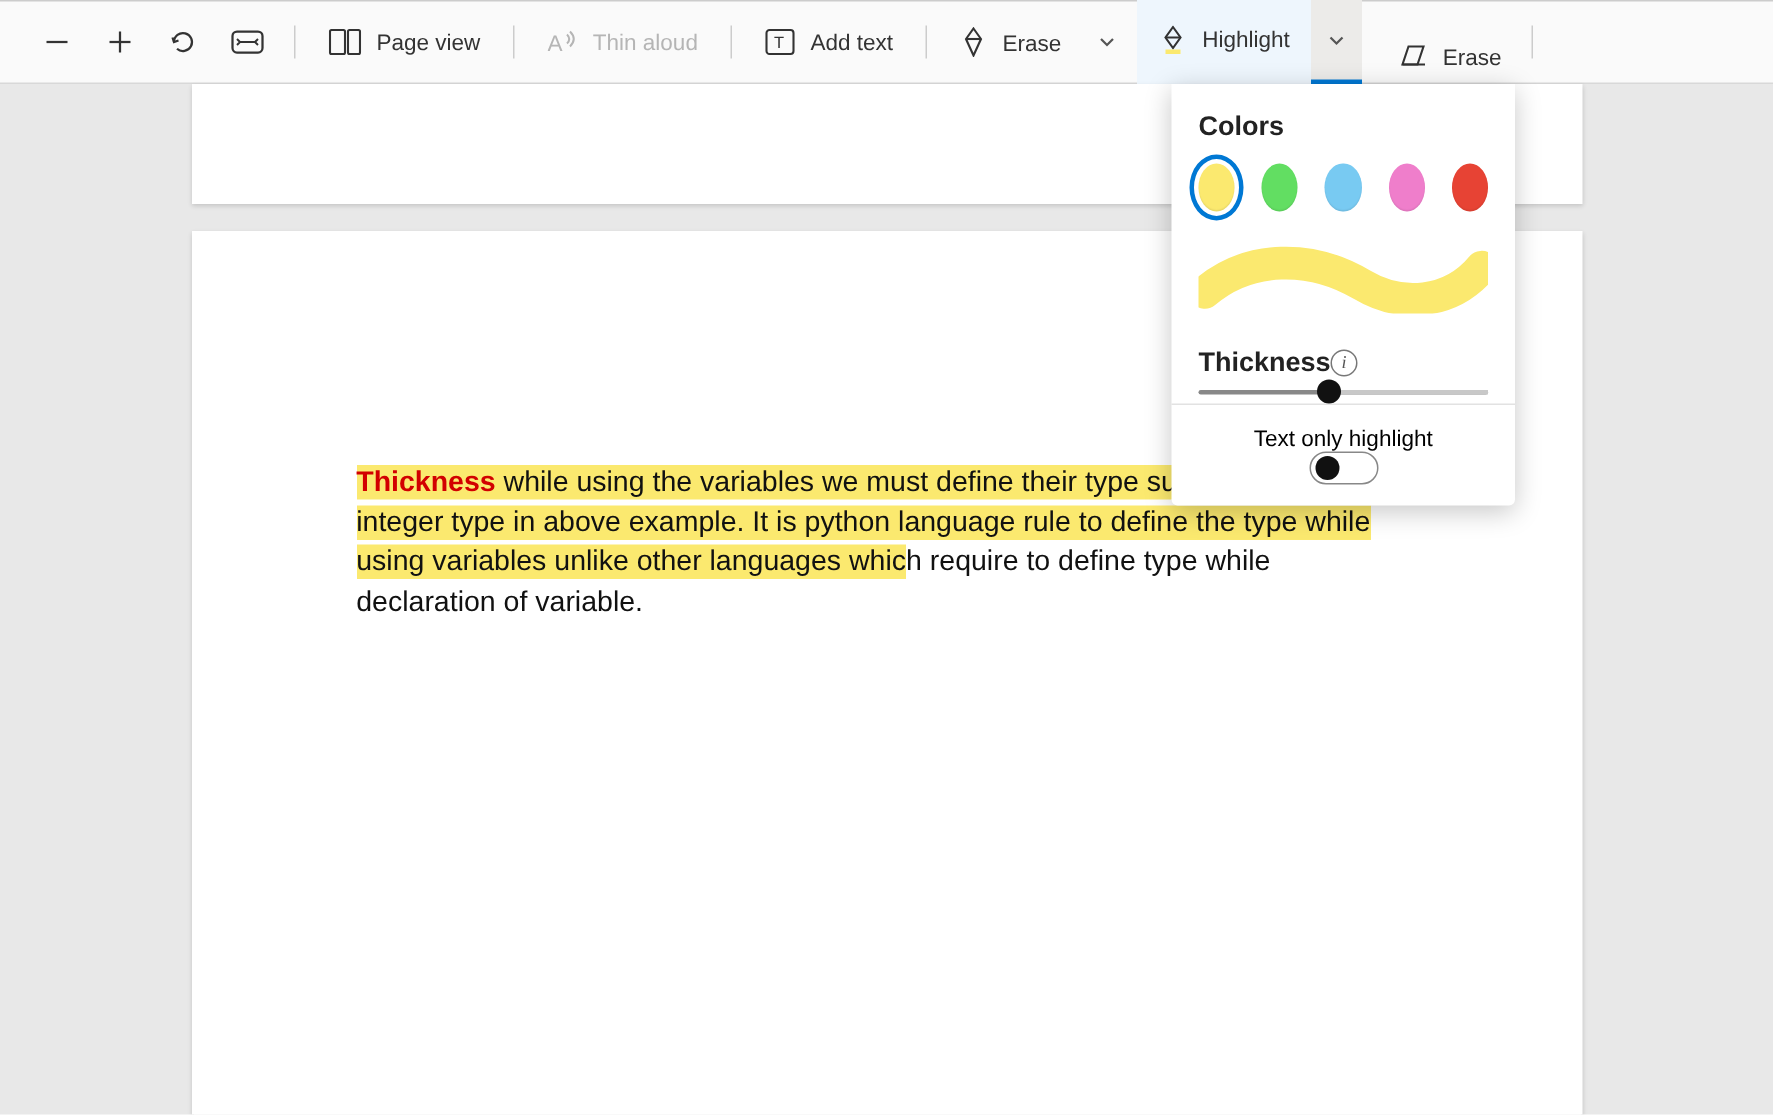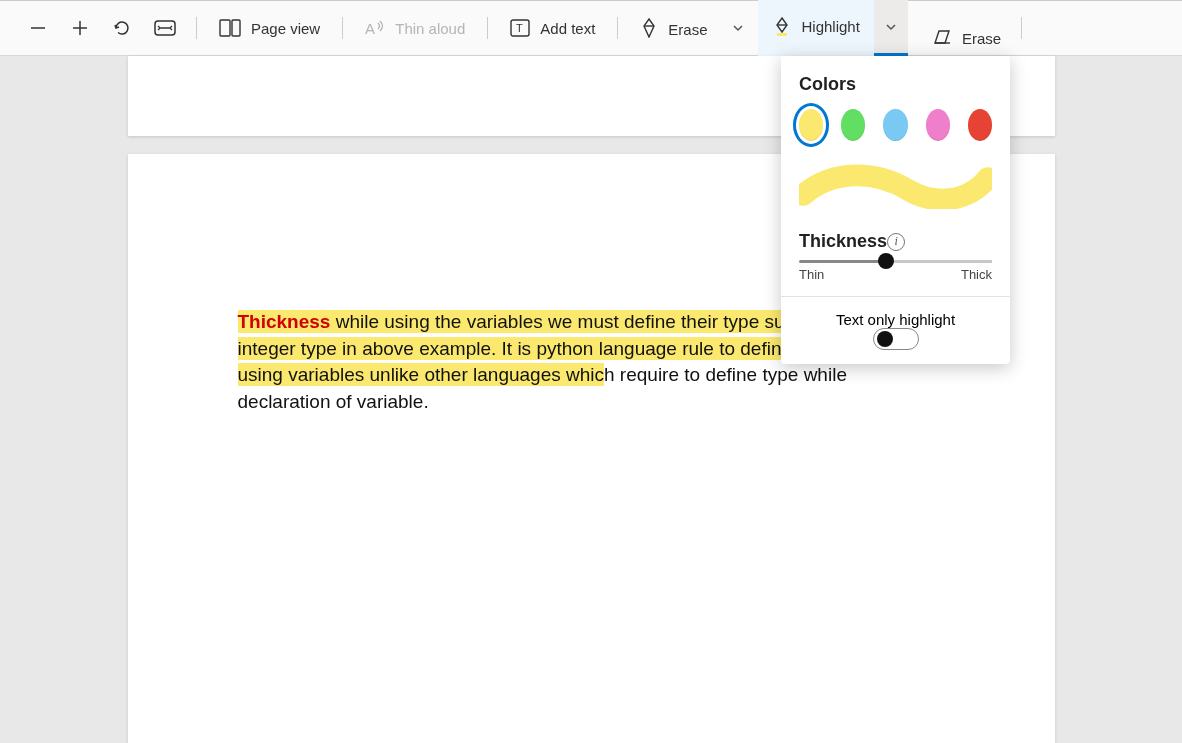--- a/index.html
+++ b/index.html
@@ -191,24 +191,20 @@
     </div>
 
     <div class="thick-row">
       <span class="pop-section-title" style="margin-bottom:0">Thickness</span>
       <span class="info-icon">i</span>
     </div>
     <div class="slider-wrap">
       <div class="slider-track"></div>
       <div class="slider-thumb"></div>
     </div>
-    <div class="tick-labels">
-      <span>Thin</span>
-      <span>Thick</span>
-    </div>
 
     <div class="sep"></div>
 
     <div class="toggle-row">
       <span>Text only highlight</span>
       <div class="toggle">
         <div class="toggle-knob"></div>
       </div>
     </div>
   </div>

